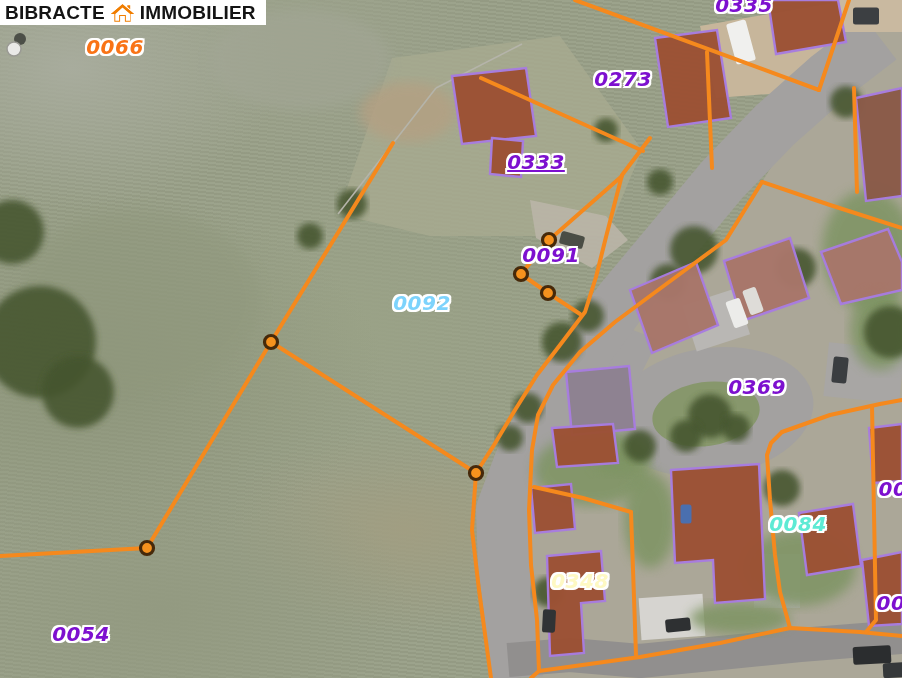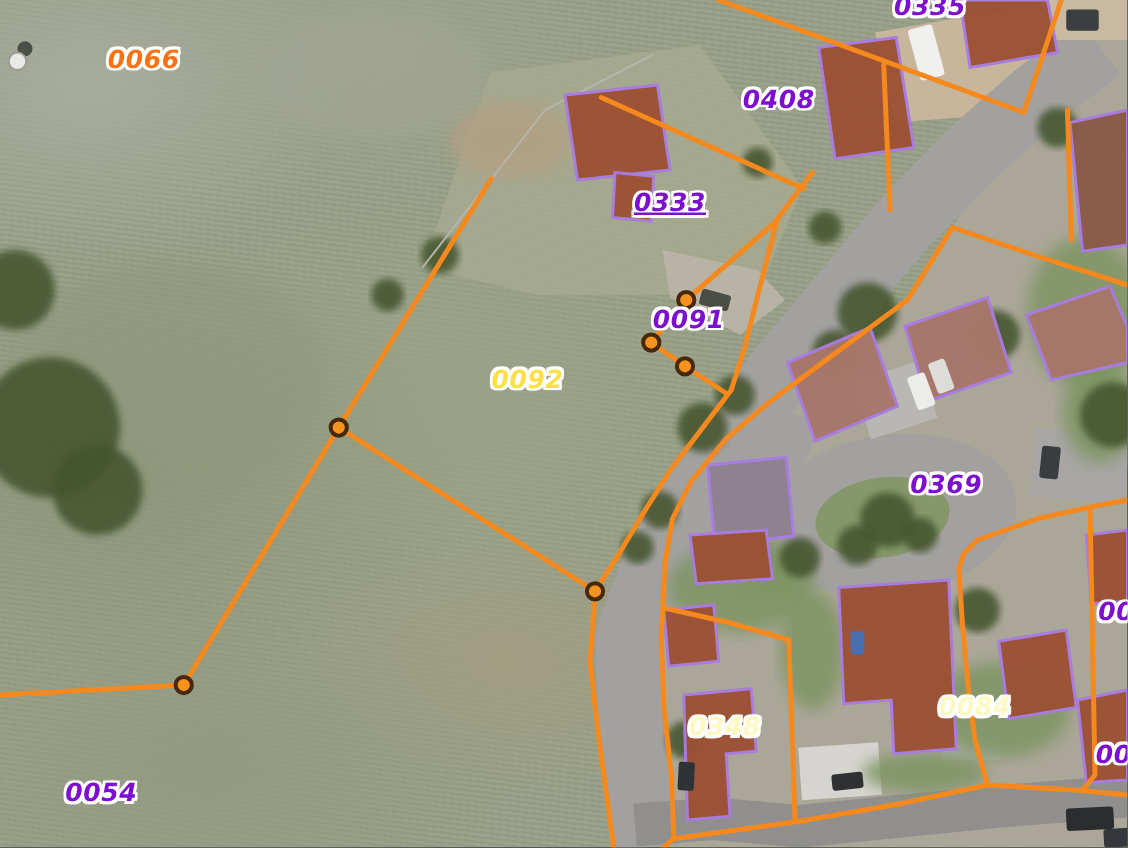--- a/index.html
+++ b/index.html
@@ -156,25 +156,35 @@
       <circle cx="521" cy="274" r="6.5" fill="#f6921e" stroke="#46290a" stroke-width="3.2"></circle>
       <circle cx="548" cy="293" r="6.5" fill="#f6921e" stroke="#46290a" stroke-width="3.2"></circle>
       <circle cx="271" cy="342" r="6.5" fill="#f6921e" stroke="#46290a" stroke-width="3.2"></circle>
       <circle cx="476" cy="473" r="6.5" fill="#f6921e" stroke="#46290a" stroke-width="3.2"></circle>
       <circle cx="147" cy="548" r="6.5" fill="#f6921e" stroke="#46290a" stroke-width="3.2"></circle>
     </svg>
 
   <div class="labels-layer">
       <div class="parcel-label" style="left: 115px; top: 47px; color: #f97316;">0066</div>
       <div class="parcel-label" style="left: 744px; top: 5px; color: rgb(125, 16, 207);">0335</div>
-      <div class="parcel-label" style="left: 623px; top: 79px; color: rgb(125, 16, 207);">0408</div>
+      <div class="parcel-label" style="left: 623px; top: 79px; color: rgb(125, 16, 207);">0273</div>
       <div class="parcel-label" style="left: 536px; top: 162px; color: rgb(125, 16, 207); text-decoration: underline;">0333</div>
       <div class="parcel-label" style="left: 551px; top: 255px; color: rgb(125, 16, 207);">0091</div>
-      <div class="parcel-label" style="left: 422px; top: 303px; color: #fde047;">0092</div>
+      <div class="parcel-label" style="left: 422px; top: 303px; color: #7dd3fc;">0092</div>
       <div class="parcel-label" style="left: 757px; top: 387px; color: rgb(125, 16, 207);">0369</div>
-      <div class="parcel-label" style="left: 780px; top: 524px; color: #fef9c3; margin-top: 41px;">0084</div>
+      <div class="parcel-label" style="left: 798px; top: 524px; color: #5eead4;">0084</div>
       <div class="parcel-label" style="left: 580px; top: 581px; color: #fef9c3;">0348</div>
       <div class="parcel-label" style="left: 81px; top: 634px; color: rgb(125, 16, 207);">0054</div>
       <div class="parcel-label" style="left: 893px; top: 489px; color: rgb(125, 16, 207);">00</div>
       <div class="parcel-label" style="left: 891px; top: 603px; color: rgb(125, 16, 207);">00</div>
     </div>
 
+  <div class="brand-watermark">
+    <span>BIBRACTE</span>
+    <svg width="25" height="20" viewBox="0 0 26 20">
+      <path d="M13 1 L25 11 L21.5 11 L21.5 19 L15.5 19 L15.5 13 L10.5 13 L10.5 19 L4.5 19 L4.5 11 L1 11 Z
+               M18 2 L21 2 L21 6 L18 3.5 Z" fill="#f07d00"></path>
+      <path d="M13 4.2 L21 11 L21 18 L16.5 18 L16.5 12 L9.5 12 L9.5 18 L5.5 18 L5.5 11 Z" fill="#ffffff"></path>
+      <path d="M13 1 L25 11 L21.5 11 L13 3.8 L4.5 11 L1 11 Z" fill="#f07d00"></path>
+    </svg>
+    <span>IMMOBILIER</span>
+  </div>
 </div>
 
 </body></html>

